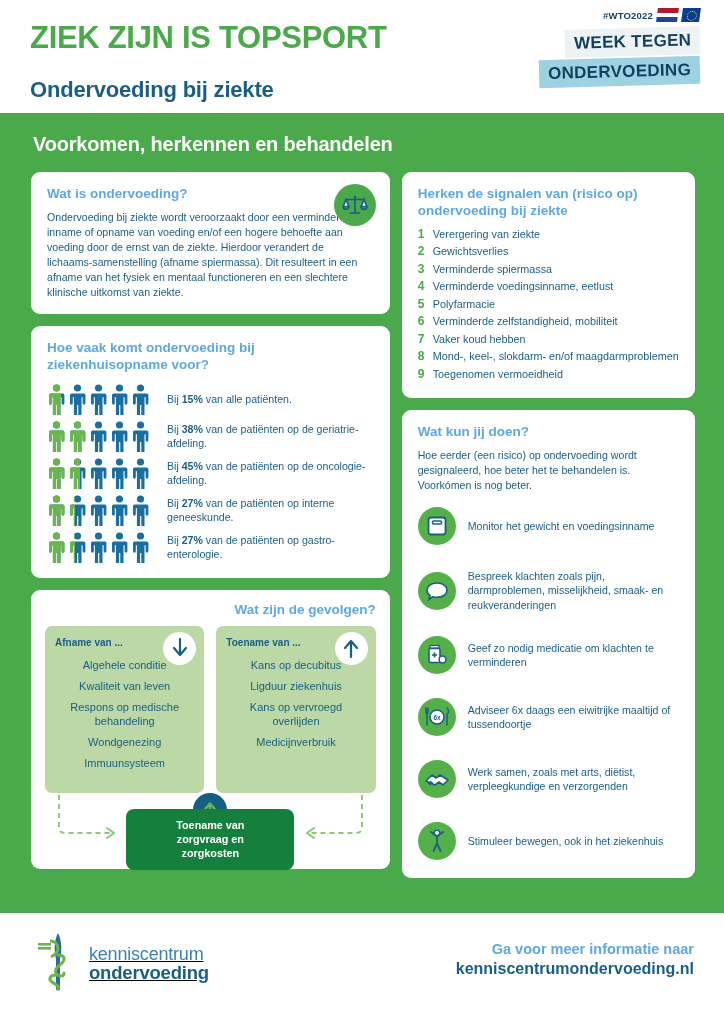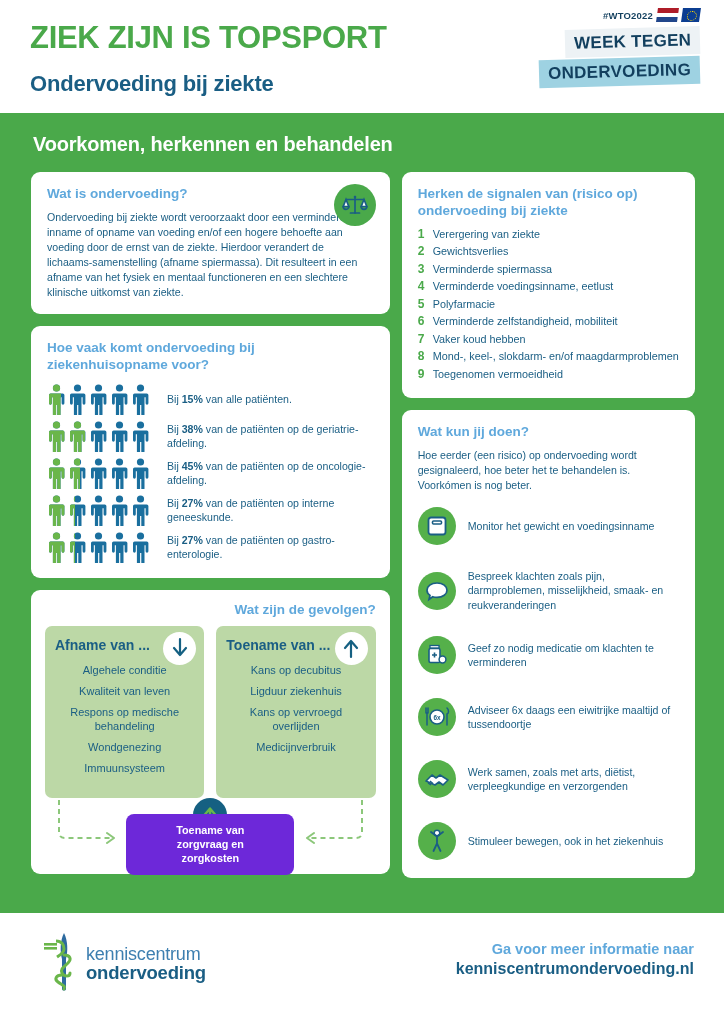--- a/index.html
+++ b/index.html
@@ -12,21 +12,21 @@
   .page { position: relative; width: 724px; height: 1024px; background: #fff; }
 
   
   .header { position: relative; height: 113px; padding: 22px 30px 0 30px; }
   .title-main {
     font-size: 31px; font-weight: bold; color: #4aa94a;
     letter-spacing: -0.3px; line-height: 1.06;
   }
   .title-sub {
     font-size: 22px; font-weight: bold; color: #1a5e84;
-    margin-top: 16px; letter-spacing: -0.2px;
+    margin-top: 22px; letter-spacing: -0.2px;
   }
   .badge-block {
     position: absolute; right: 24px; top: 8px; width: 180px; text-align: right;
   }
   .hashline { display: flex; align-items: center; justify-content: flex-end; gap: 4px; }
   .hashtag {
     font-size: 9.5px; font-weight: bold; color: #123f5e; letter-spacing: 0.2px;
   }
   .flag-nl { width: 21px; height: 14px; display: inline-block;
     background: linear-gradient(to bottom, #ae1c28 0 33.3%, #ffffff 33.3% 66.6%, #21468b 66.6% 100%);
@@ -102,48 +102,48 @@
     flex-shrink: 0; display: flex; align-items: center; justify-content: center;
   }
   .action-t { color: #1a5e84; font-size: 10.6px; line-height: 1.34; }
 
   
   .cons-title { text-align: right; color: #5fa8dc; font-size: 13.5px; font-weight: bold; margin-bottom: 9px; }
   .cons-cols { display: flex; gap: 12px; }
   .cons-box {
     flex: 1; background: #bcd8a6; border-radius: 7px; padding: 11px 10px 16px 10px; position: relative;
   }
-  .cons-h { color: #1a5e84; font-size: 14px; font-weight: bold; margin-bottom: 10px; }
+  .cons-h { color: #1a5e84; font-size: 10px; font-weight: bold; margin-bottom: 10px; }
   .cons-arrow {
     position: absolute; right: 8px; top: 6px; width: 33px; height: 33px; border-radius: 50%;
     background: #ffffff; display: flex; align-items: center; justify-content: center;
   }
   .cons-item { color: #1a5e84; font-size: 11px; line-height: 1.35; text-align: center; margin-bottom: 6px; }
 
   .cons-bottom { position: relative; height: 62px; margin-top: 2px; }
   .cons-pill {
     position: absolute; left: 50%; transform: translateX(-50%); top: 14px;
-    background: #6d28d9; border-radius: 8px; padding: 9px 22px 10px 22px;
+    background: #15803d; border-radius: 8px; padding: 9px 22px 10px 22px;
     color: #ffffff; font-size: 10.8px; font-weight: bold; text-align: center; line-height: 1.3;
     z-index: 2; min-width: 168px;
   }
   .cons-pill-arrow {
     position: absolute; left: 50%; transform: translateX(-50%); top: -2px;
     width: 34px; height: 34px; border-radius: 50%; background: #156082;
     display: flex; align-items: center; justify-content: center; z-index: 1;
   }
   .dash-l, .dash-r {
     position: absolute; top: 0; width: 74px; height: 44px;
   }
   .dash-l { left: 8px; }
   .dash-r { right: 8px; }
 
   
   .footer { position: absolute; left: 0; top: 913px; width: 724px; height: 111px; background: #fff; }
-  .logo-wrap { position: absolute; left: 40px; top: 18px; display: flex; align-items: center; gap: 0; }
+  .logo-wrap { position: absolute; left: 34px; top: 18px; display: flex; align-items: center; gap: 9px; text-decoration: underline; }
   .logo-text-1 { color: #3d7fb0; font-size: 18px; line-height: 1.0; letter-spacing: -0.2px; }
   .logo-text-2 { color: #1a5e84; font-size: 18.5px; font-weight: bold; line-height: 1.05; letter-spacing: -0.2px; }
   .foot-right { position: absolute; right: 30px; top: 28px; text-align: right; }
   .foot-l1 { color: #5fa8dc; font-size: 14.5px; font-weight: bold; }
   .foot-l2 { color: #1a5e84; font-size: 16px; font-weight: bold; margin-top: 3px; }
 </style>
 </head>
 <body>
 
 <div class="page">

